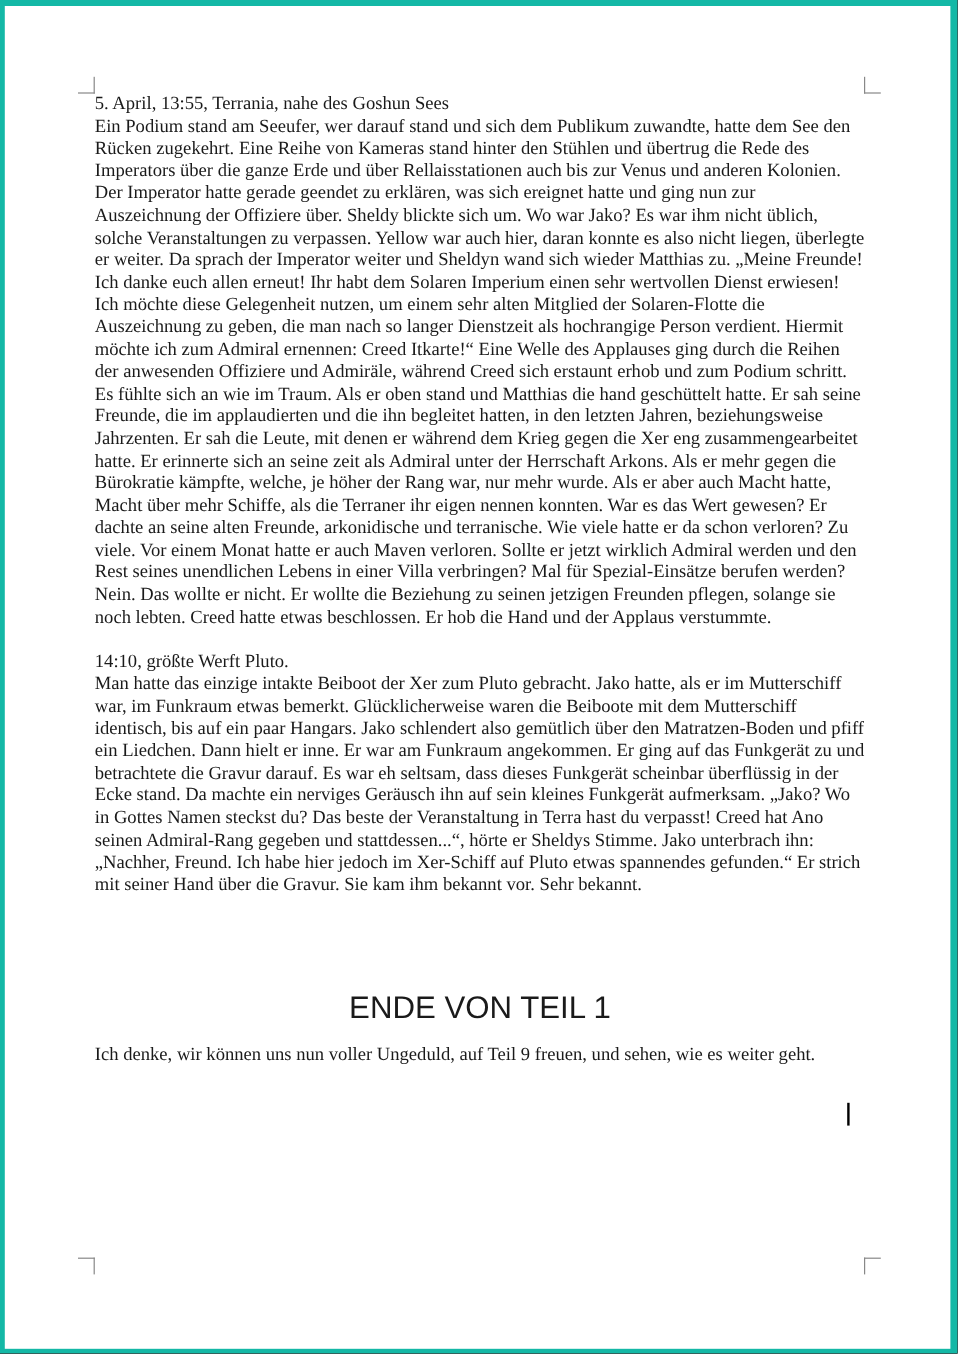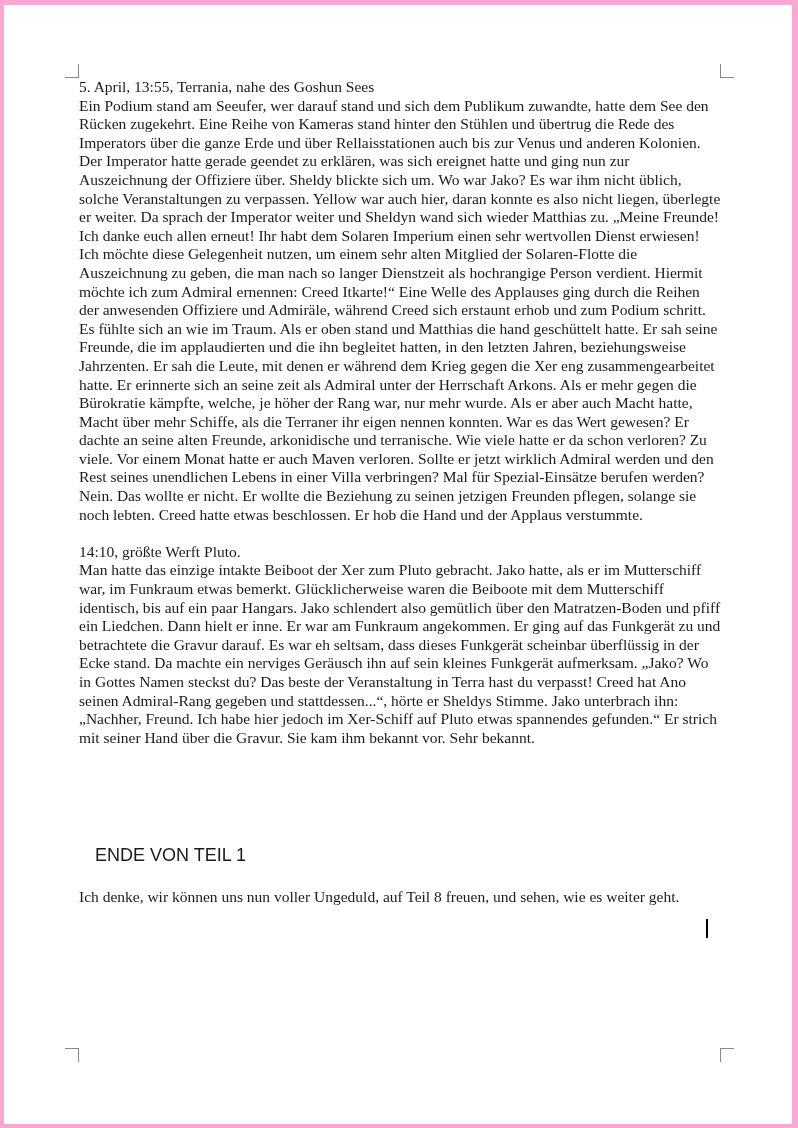--- a/index.html
+++ b/index.html
@@ -5,21 +5,21 @@
 <style>
   html, body {
     margin: 0;
     padding: 0;
     background: #1c1c1c;
   }
   .frame {
     position: relative;
     width: 798px;
     height: 1128px;
-    background: #f9a8d4;
+    background: #14b8a6;
     overflow: hidden;
     font-family: "Liberation Serif", "DejaVu Serif", serif;
   }
   .page {
     position: absolute;
     left: 4px;
     top: 5px;
     right: 6px;
     bottom: 4px;
     background: #ffffff;
@@ -49,26 +49,26 @@
     margin: 0;
     padding: 0;
   }
   .blank-line {
     height: 18.6px;
   }
   .big-gap {
     height: 76px;
   }
   .doc-heading {
-    margin: 16px;
+    margin: 0;
     font-family: "Liberation Sans", "DejaVu Sans", sans-serif;
     font-weight: 400;
-    font-size: 18px;
+    font-size: 26px;
     line-height: 32px;
-    text-align: left;
+    text-align: center;
     color: #1a1a1a;
   }
   .outro {
     line-height: 19px;
   }
   .outro.first { margin-top: 9px !important; }
   .outro.second { margin-top: 14px !important; }
 
   .caret {
     position: absolute;
@@ -91,17 +91,17 @@
   <div class="mark br"></div>
 
   <div class="text-col">
     <p>5. April, 13:55, Terrania, nahe des Goshun Sees</p>
     <p>Ein Podium stand am Seeufer, wer darauf stand und sich dem Publikum zuwandte, hatte dem See den Rücken zugekehrt. Eine Reihe von Kameras stand hinter den Stühlen und übertrug die Rede des Imperators über die ganze Erde und über Rellaisstationen auch bis zur Venus und anderen Kolonien. Der Imperator hatte gerade geendet zu erklären, was sich ereignet hatte und ging nun zur Auszeichnung der Offiziere über. Sheldy blickte sich um. Wo war Jako? Es war ihm nicht üblich, solche Veranstaltungen zu verpassen. Yellow war auch hier, daran konnte es also nicht liegen, überlegte er weiter. Da sprach der Imperator weiter und Sheldyn wand sich wieder Matthias zu. „Meine Freunde! Ich danke euch allen erneut! Ihr habt dem Solaren Imperium einen sehr wertvollen Dienst erwiesen! Ich möchte diese Gelegenheit nutzen, um einem sehr alten Mitglied der Solaren-Flotte die Auszeichnung zu geben, die man nach so langer Dienstzeit als hochrangige Person verdient. Hiermit möchte ich zum Admiral ernennen: Creed Itkarte!“ Eine Welle des Applauses ging durch die Reihen der anwesenden Offiziere und Admiräle, während Creed sich erstaunt erhob und zum Podium schritt. Es fühlte sich an wie im Traum. Als er oben stand und Matthias die hand geschüttelt hatte. Er sah seine Freunde, die im applaudierten und die ihn begleitet hatten, in den letzten Jahren, beziehungsweise Jahrzenten. Er sah die Leute, mit denen er während dem Krieg gegen die Xer eng zusammengearbeitet hatte. Er erinnerte sich an seine zeit als Admiral unter der Herrschaft Arkons. Als er mehr gegen die Bürokratie kämpfte, welche, je höher der Rang war, nur mehr wurde. Als er aber auch Macht hatte, Macht über mehr Schiffe, als die Terraner ihr eigen nennen konnten. War es das Wert gewesen? Er dachte an seine alten Freunde, arkonidische und terranische. Wie viele hatte er da schon verloren? Zu viele. Vor einem Monat hatte er auch Maven verloren. Sollte er jetzt wirklich Admiral werden und den Rest seines unendlichen Lebens in einer Villa verbringen? Mal für Spezial-Einsätze berufen werden? Nein. Das wollte er nicht. Er wollte die Beziehung zu seinen jetzigen Freunden pflegen, solange sie noch lebten. Creed hatte etwas beschlossen. Er hob die Hand und der Applaus verstummte.</p>
     <div class="blank-line"></div>
     <p>14:10, größte Werft Pluto.</p>
     <p>Man hatte das einzige intakte Beiboot der Xer zum Pluto gebracht. Jako hatte, als er im Mutterschiff war, im Funkraum etwas bemerkt. Glücklicherweise waren die Beiboote mit dem Mutterschiff identisch, bis auf ein paar Hangars. Jako schlendert also gemütlich über den Matratzen-Boden und pfiff ein Liedchen. Dann hielt er inne. Er war am Funkraum angekommen. Er ging auf das Funkgerät zu und betrachtete die Gravur darauf. Es war eh seltsam, dass dieses Funkgerät scheinbar überflüssig in der Ecke stand. Da machte ein nerviges Geräusch ihn auf sein kleines Funkgerät aufmerksam. „Jako? Wo in Gottes Namen steckst du? Das beste der Veranstaltung in Terra hast du verpasst! Creed hat Ano seinen Admiral-Rang gegeben und stattdessen...“, hörte er Sheldys Stimme. Jako unterbrach ihn: „Nachher, Freund. Ich habe hier jedoch im Xer-Schiff auf Pluto etwas spannendes gefunden.“ Er strich mit seiner Hand über die Gravur. Sie kam ihm bekannt vor. Sehr bekannt.</p>
     <div class="big-gap"></div>
     <h1 class="doc-heading">ENDE VON TEIL 1</h1>
-    <p class="outro second">Ich denke, wir können uns nun voller Ungeduld, auf Teil 8 freuen, und sehen, wie es weiter geht.</p>
+    <p class="outro second">Ich denke, wir können uns nun voller Ungeduld, auf Teil 9 freuen, und sehen, wie es weiter geht.</p>
   </div>
 
   <div class="caret"></div>
 </div>
 
 </body></html>

